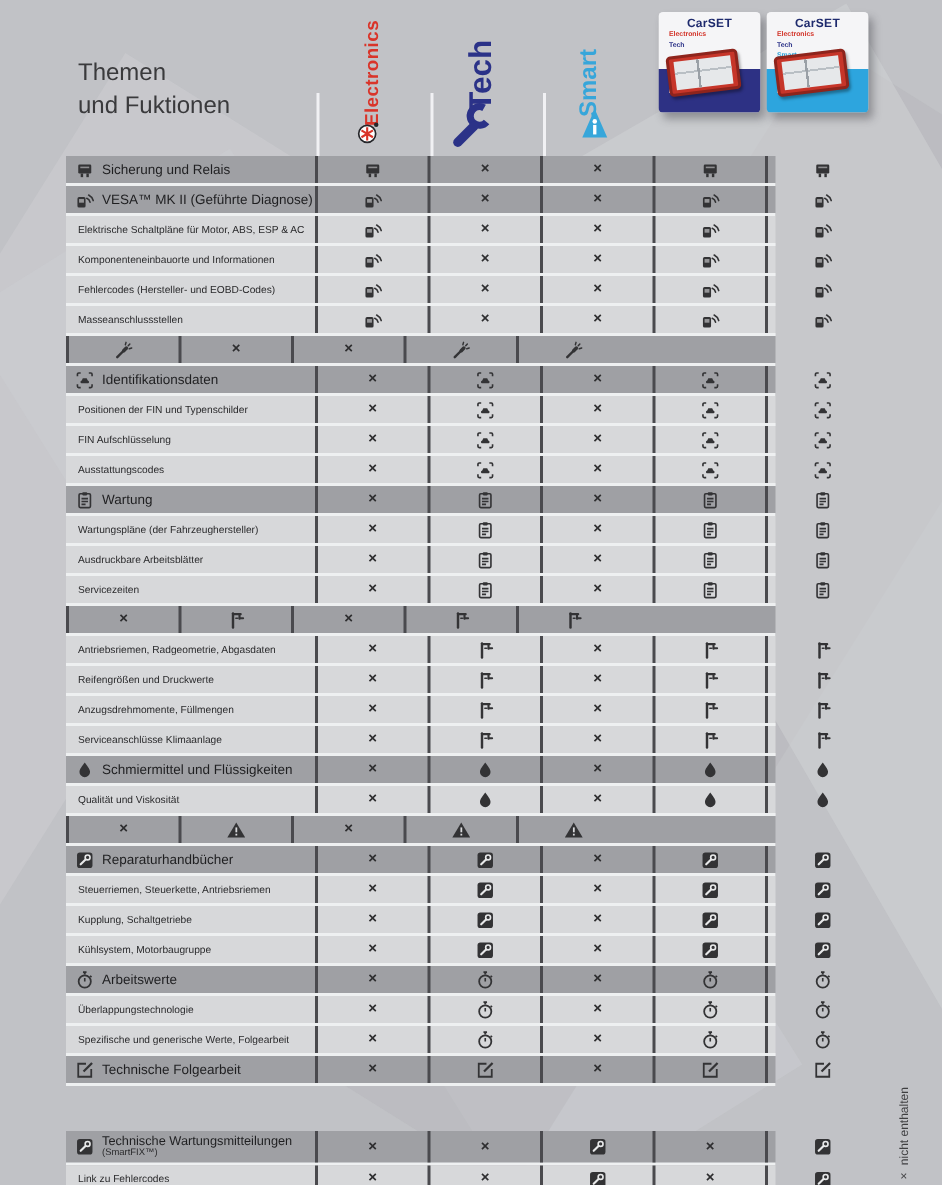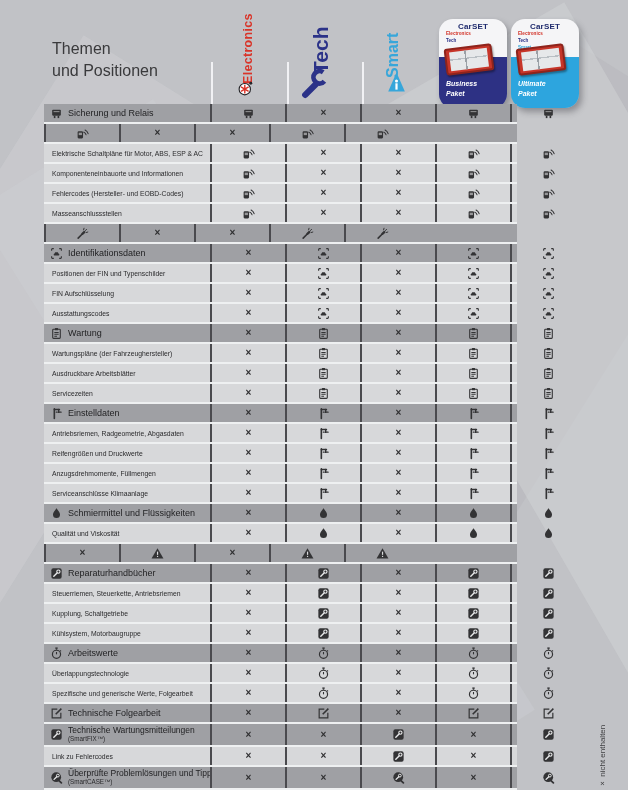--- a/index.html
+++ b/index.html
@@ -19,21 +19,21 @@
   #lbl-tech{left:309px;top:2px;height:72px;font-size:21px;color:#2b3288;}
   #lbl-smart{left:384px;top:10px;height:68px;font-size:16px;color:#37a6da;}
   .hlogo{position:absolute;z-index:2;}
   #ico-electronics{left:237px;top:80px;width:17px;height:17px;}
   #ico-tech{left:298px;top:67px;width:33px;height:33px;}
   #ico-smart{left:387px;top:71px;width:19px;height:23px;}
   .hlogo svg{width:100%;height:100%;display:block;}
 
   .hsep{position:absolute;top:62px;height:42px;width:2px;background:rgba(246,246,248,.9);z-index:1;}
 
-  .pbox{position:absolute;top:19px;width:68px;height:89px;border-radius:14px;overflow:hidden;
+  .pbox{position:absolute;top:8px;width:68px;height:67px;border-radius:3px;overflow:hidden;
         box-shadow:3px 4px 6px rgba(55,55,62,.4);z-index:2;}
   #box-business{left:439px;}
   #box-ultimate{left:511px;}
   .pbox-top{height:38px;background:#f5f5f7;}
   .brand{text-align:center;font-size:8px;font-weight:700;color:#1e2a6d;padding-top:3px;letter-spacing:.2px;}
   .lline{font-size:4.6px;font-weight:700;padding-left:7px;line-height:1.5;white-space:nowrap;}
   .l-electronics{color:#d23227}.l-tech{color:#2b3288}.l-smart{color:#2fa3d8}
   .pbox-bottom{position:absolute;top:38px;left:0;right:0;bottom:0;}
   #box-business .pbox-bottom{background:#2d3184;}
   #box-ultimate .pbox-bottom{background:#2da5de;}
@@ -41,21 +41,21 @@
        font-size:7px;line-height:1.4;z-index:3;}
   .tablet{position:absolute;left:6px;top:27px;width:48px;height:27px;background:#c63529;
           border:2px solid #8e241c;border-radius:3px;transform:rotate(-7deg);
           box-shadow:1px 2px 2px rgba(0,0,0,.35);z-index:4;box-sizing:border-box;}
   .tablet-screen{position:absolute;left:3px;top:2px;right:3px;bottom:2px;background:#e6e8ea;
           background-image:linear-gradient(90deg,transparent 40%,#9aa0a6 40%,#9aa0a6 44%,transparent 44%),
                            linear-gradient(0deg,transparent 55%,#b9bfc4 55%,#b9bfc4 62%,transparent 62%);}
 
   #rows{position:absolute;left:44px;top:104px;width:473px;z-index:2;}
   .row{display:flex;height:18px;border-bottom:2px solid #eef0f1;}
-  .row.tall{height:21px;}
+  .row.tall{height:21px;margin-top:30px;}
   .row.section{background:#9fa0a4;}
   .row.sub{background:#d7d8da;}
   .label-cell{flex:0 0 166px;display:flex;align-items:center;box-sizing:border-box;
               padding-left:6px;overflow:hidden;}
   .sub .label-cell{padding-left:8px;}
   .ltext{white-space:nowrap;color:#2a2a2c;}
   .section .ltext{font-size:9px;color:#1f1f21;}
   .sub .ltext{font-size:6.8px;}
   .tall .ltext{font-size:8.5px;line-height:1.1;}
   .lsub{font-size:6.3px;color:#2a2a2c;line-height:1.1;}
@@ -73,21 +73,21 @@
 <body>
 
 <div id="app">
   <div class="wm" id="wm1"></div>
   <div class="wm" id="wm2"></div>
   <div class="wm" id="wm3"></div>
   <div class="wm" id="wm4"></div>
 
   <div class="title">
     <div>Themen</div>
-    <div>und Positionen</div>
+    <div>und Fuktionen</div>
   </div>
 
   <div class="hsep" style="left:211px"></div>
   <div class="hsep" style="left:287px"></div>
   <div class="hsep" style="left:362px"></div>
 
   <div class="collabel" id="lbl-electronics">Electronics</div>
   <div class="collabel" id="lbl-tech">Tech</div>
   <div class="collabel" id="lbl-smart">Smart</div>
 
@@ -191,213 +191,225 @@
             <svg viewBox="0 0 24 24">
               <rect x="4" y="5" width="16" height="11" rx="1.5" fill="currentColor"></rect>
               <rect x="6.5" y="7.5" width="11" height="2" fill="#d8d9db" opacity=".55"></rect>
               <rect x="7" y="16" width="3" height="4.5" fill="currentColor"></rect>
               <rect x="14" y="16" width="3" height="4.5" fill="currentColor"></rect>
             </svg>
           </span>
         </div>
       </div>
       <div class="row section">
-        <div class="cell">
-          <span class="icn cell-icon">
+        <div class="label-cell">
+          <span class="icn sec-icon">
             <svg viewBox="0 0 24 24">
               <rect x="3" y="8" width="10" height="13" rx="2" fill="currentColor"></rect>
               <rect x="5" y="10.5" width="6" height="4.5" fill="#d8d9db" opacity=".6"></rect>
               <path d="M14.5 9.5a6.5 6.5 0 014 4.8M16.8 5.6a11 11 0 015.6 6.8" stroke="currentColor" stroke-width="2" fill="none" stroke-linecap="round"></path>
             </svg>
           </span>
-        </div>
-        <div class="cell">
-          <span class="xmark">×</span>
-        </div>
-        <div class="cell">
-          <span class="xmark">×</span>
+          <div>
+            <div class="ltext">VESA™ MK II  (Geführte Diagnose)</div>
+          </div>
         </div>
         <div class="cell">
           <span class="icn cell-icon">
             <svg viewBox="0 0 24 24">
               <rect x="3" y="8" width="10" height="13" rx="2" fill="currentColor"></rect>
               <rect x="5" y="10.5" width="6" height="4.5" fill="#d8d9db" opacity=".6"></rect>
               <path d="M14.5 9.5a6.5 6.5 0 014 4.8M16.8 5.6a11 11 0 015.6 6.8" stroke="currentColor" stroke-width="2" fill="none" stroke-linecap="round"></path>
             </svg>
           </span>
         </div>
         <div class="cell">
+          <span class="xmark">×</span>
+        </div>
+        <div class="cell">
+          <span class="xmark">×</span>
+        </div>
+        <div class="cell">
           <span class="icn cell-icon">
             <svg viewBox="0 0 24 24">
               <rect x="3" y="8" width="10" height="13" rx="2" fill="currentColor"></rect>
               <rect x="5" y="10.5" width="6" height="4.5" fill="#d8d9db" opacity=".6"></rect>
               <path d="M14.5 9.5a6.5 6.5 0 014 4.8M16.8 5.6a11 11 0 015.6 6.8" stroke="currentColor" stroke-width="2" fill="none" stroke-linecap="round"></path>
             </svg>
           </span>
         </div>
-      </div>
-      <div class="row sub">
-        <div class="label-cell">
-          <div>
-            <div class="ltext">Elektrische Schaltpläne für Motor, ABS, ESP &amp; AC</div>
-          </div>
-        </div>
         <div class="cell">
           <span class="icn cell-icon">
             <svg viewBox="0 0 24 24">
               <rect x="3" y="8" width="10" height="13" rx="2" fill="currentColor"></rect>
               <rect x="5" y="10.5" width="6" height="4.5" fill="#d8d9db" opacity=".6"></rect>
               <path d="M14.5 9.5a6.5 6.5 0 014 4.8M16.8 5.6a11 11 0 015.6 6.8" stroke="currentColor" stroke-width="2" fill="none" stroke-linecap="round"></path>
             </svg>
           </span>
         </div>
-        <div class="cell">
-          <span class="xmark">×</span>
-        </div>
-        <div class="cell">
-          <span class="xmark">×</span>
+      </div>
+      <div class="row sub">
+        <div class="label-cell">
+          <div>
+            <div class="ltext">Elektrische Schaltpläne für Motor, ABS, ESP &amp; AC</div>
+          </div>
         </div>
         <div class="cell">
           <span class="icn cell-icon">
             <svg viewBox="0 0 24 24">
               <rect x="3" y="8" width="10" height="13" rx="2" fill="currentColor"></rect>
               <rect x="5" y="10.5" width="6" height="4.5" fill="#d8d9db" opacity=".6"></rect>
               <path d="M14.5 9.5a6.5 6.5 0 014 4.8M16.8 5.6a11 11 0 015.6 6.8" stroke="currentColor" stroke-width="2" fill="none" stroke-linecap="round"></path>
             </svg>
           </span>
         </div>
         <div class="cell">
+          <span class="xmark">×</span>
+        </div>
+        <div class="cell">
+          <span class="xmark">×</span>
+        </div>
+        <div class="cell">
           <span class="icn cell-icon">
             <svg viewBox="0 0 24 24">
               <rect x="3" y="8" width="10" height="13" rx="2" fill="currentColor"></rect>
               <rect x="5" y="10.5" width="6" height="4.5" fill="#d8d9db" opacity=".6"></rect>
               <path d="M14.5 9.5a6.5 6.5 0 014 4.8M16.8 5.6a11 11 0 015.6 6.8" stroke="currentColor" stroke-width="2" fill="none" stroke-linecap="round"></path>
             </svg>
           </span>
         </div>
-      </div>
-      <div class="row sub">
-        <div class="label-cell">
-          <div>
-            <div class="ltext">Komponenteneinbauorte und Informationen</div>
-          </div>
-        </div>
         <div class="cell">
           <span class="icn cell-icon">
             <svg viewBox="0 0 24 24">
               <rect x="3" y="8" width="10" height="13" rx="2" fill="currentColor"></rect>
               <rect x="5" y="10.5" width="6" height="4.5" fill="#d8d9db" opacity=".6"></rect>
               <path d="M14.5 9.5a6.5 6.5 0 014 4.8M16.8 5.6a11 11 0 015.6 6.8" stroke="currentColor" stroke-width="2" fill="none" stroke-linecap="round"></path>
             </svg>
           </span>
         </div>
-        <div class="cell">
-          <span class="xmark">×</span>
-        </div>
-        <div class="cell">
-          <span class="xmark">×</span>
+      </div>
+      <div class="row sub">
+        <div class="label-cell">
+          <div>
+            <div class="ltext">Komponenteneinbauorte und Informationen</div>
+          </div>
         </div>
         <div class="cell">
           <span class="icn cell-icon">
             <svg viewBox="0 0 24 24">
               <rect x="3" y="8" width="10" height="13" rx="2" fill="currentColor"></rect>
               <rect x="5" y="10.5" width="6" height="4.5" fill="#d8d9db" opacity=".6"></rect>
               <path d="M14.5 9.5a6.5 6.5 0 014 4.8M16.8 5.6a11 11 0 015.6 6.8" stroke="currentColor" stroke-width="2" fill="none" stroke-linecap="round"></path>
             </svg>
           </span>
         </div>
         <div class="cell">
+          <span class="xmark">×</span>
+        </div>
+        <div class="cell">
+          <span class="xmark">×</span>
+        </div>
+        <div class="cell">
           <span class="icn cell-icon">
             <svg viewBox="0 0 24 24">
               <rect x="3" y="8" width="10" height="13" rx="2" fill="currentColor"></rect>
               <rect x="5" y="10.5" width="6" height="4.5" fill="#d8d9db" opacity=".6"></rect>
               <path d="M14.5 9.5a6.5 6.5 0 014 4.8M16.8 5.6a11 11 0 015.6 6.8" stroke="currentColor" stroke-width="2" fill="none" stroke-linecap="round"></path>
             </svg>
           </span>
         </div>
-      </div>
-      <div class="row sub">
-        <div class="label-cell">
-          <div>
-            <div class="ltext">Fehlercodes (Hersteller- und EOBD-Codes)</div>
-          </div>
-        </div>
         <div class="cell">
           <span class="icn cell-icon">
             <svg viewBox="0 0 24 24">
               <rect x="3" y="8" width="10" height="13" rx="2" fill="currentColor"></rect>
               <rect x="5" y="10.5" width="6" height="4.5" fill="#d8d9db" opacity=".6"></rect>
               <path d="M14.5 9.5a6.5 6.5 0 014 4.8M16.8 5.6a11 11 0 015.6 6.8" stroke="currentColor" stroke-width="2" fill="none" stroke-linecap="round"></path>
             </svg>
           </span>
         </div>
-        <div class="cell">
-          <span class="xmark">×</span>
-        </div>
-        <div class="cell">
-          <span class="xmark">×</span>
+      </div>
+      <div class="row sub">
+        <div class="label-cell">
+          <div>
+            <div class="ltext">Fehlercodes (Hersteller- und EOBD-Codes)</div>
+          </div>
         </div>
         <div class="cell">
           <span class="icn cell-icon">
             <svg viewBox="0 0 24 24">
               <rect x="3" y="8" width="10" height="13" rx="2" fill="currentColor"></rect>
               <rect x="5" y="10.5" width="6" height="4.5" fill="#d8d9db" opacity=".6"></rect>
               <path d="M14.5 9.5a6.5 6.5 0 014 4.8M16.8 5.6a11 11 0 015.6 6.8" stroke="currentColor" stroke-width="2" fill="none" stroke-linecap="round"></path>
             </svg>
           </span>
         </div>
         <div class="cell">
+          <span class="xmark">×</span>
+        </div>
+        <div class="cell">
+          <span class="xmark">×</span>
+        </div>
+        <div class="cell">
           <span class="icn cell-icon">
             <svg viewBox="0 0 24 24">
               <rect x="3" y="8" width="10" height="13" rx="2" fill="currentColor"></rect>
               <rect x="5" y="10.5" width="6" height="4.5" fill="#d8d9db" opacity=".6"></rect>
               <path d="M14.5 9.5a6.5 6.5 0 014 4.8M16.8 5.6a11 11 0 015.6 6.8" stroke="currentColor" stroke-width="2" fill="none" stroke-linecap="round"></path>
             </svg>
           </span>
         </div>
-      </div>
-      <div class="row sub">
-        <div class="label-cell">
-          <div>
-            <div class="ltext">Masseanschlussstellen</div>
-          </div>
-        </div>
         <div class="cell">
           <span class="icn cell-icon">
             <svg viewBox="0 0 24 24">
               <rect x="3" y="8" width="10" height="13" rx="2" fill="currentColor"></rect>
               <rect x="5" y="10.5" width="6" height="4.5" fill="#d8d9db" opacity=".6"></rect>
               <path d="M14.5 9.5a6.5 6.5 0 014 4.8M16.8 5.6a11 11 0 015.6 6.8" stroke="currentColor" stroke-width="2" fill="none" stroke-linecap="round"></path>
             </svg>
           </span>
         </div>
-        <div class="cell">
-          <span class="xmark">×</span>
-        </div>
-        <div class="cell">
-          <span class="xmark">×</span>
+      </div>
+      <div class="row sub">
+        <div class="label-cell">
+          <div>
+            <div class="ltext">Masseanschlussstellen</div>
+          </div>
         </div>
         <div class="cell">
           <span class="icn cell-icon">
             <svg viewBox="0 0 24 24">
               <rect x="3" y="8" width="10" height="13" rx="2" fill="currentColor"></rect>
               <rect x="5" y="10.5" width="6" height="4.5" fill="#d8d9db" opacity=".6"></rect>
               <path d="M14.5 9.5a6.5 6.5 0 014 4.8M16.8 5.6a11 11 0 015.6 6.8" stroke="currentColor" stroke-width="2" fill="none" stroke-linecap="round"></path>
             </svg>
           </span>
         </div>
         <div class="cell">
+          <span class="xmark">×</span>
+        </div>
+        <div class="cell">
+          <span class="xmark">×</span>
+        </div>
+        <div class="cell">
           <span class="icn cell-icon">
             <svg viewBox="0 0 24 24">
               <rect x="3" y="8" width="10" height="13" rx="2" fill="currentColor"></rect>
               <rect x="5" y="10.5" width="6" height="4.5" fill="#d8d9db" opacity=".6"></rect>
               <path d="M14.5 9.5a6.5 6.5 0 014 4.8M16.8 5.6a11 11 0 015.6 6.8" stroke="currentColor" stroke-width="2" fill="none" stroke-linecap="round"></path>
             </svg>
           </span>
         </div>
+        <div class="cell">
+          <span class="icn cell-icon">
+            <svg viewBox="0 0 24 24">
+              <rect x="3" y="8" width="10" height="13" rx="2" fill="currentColor"></rect>
+              <rect x="5" y="10.5" width="6" height="4.5" fill="#d8d9db" opacity=".6"></rect>
+              <path d="M14.5 9.5a6.5 6.5 0 014 4.8M16.8 5.6a11 11 0 015.6 6.8" stroke="currentColor" stroke-width="2" fill="none" stroke-linecap="round"></path>
+            </svg>
+          </span>
+        </div>
       </div>
       <div class="row section">
         <div class="cell">
           <span class="icn cell-icon">
             <svg viewBox="0 0 24 24">
               <path d="M4 20.5L12.5 12" stroke="currentColor" stroke-width="3" stroke-linecap="round"></path>
               <path d="M12 12.5l3.2-3.2" stroke="currentColor" stroke-width="4.4" stroke-linecap="round"></path>
               <path d="M17.5 6.5l2-2.2M18.8 10.2l3-.9M14 5.3l.8-3" stroke="currentColor" stroke-width="1.8" stroke-linecap="round"></path>
             </svg>
           </span>
@@ -755,34 +767,20 @@
           <span class="icn cell-icon">
             <svg viewBox="0 0 24 24" fill="none" stroke="currentColor" stroke-width="2">
               <rect x="5" y="4" width="14" height="17" rx="1.5"></rect>
               <rect x="9" y="2" width="6" height="4" rx="1" fill="currentColor" stroke="none"></rect>
               <path d="M8 10h8M8 13.5h8M8 17h5"></path>
             </svg>
           </span>
         </div>
       </div>
       <div class="row section">
-        <div class="label-cell">
-          <span class="icn sec-icon">
-            <svg viewBox="0 0 24 24" fill="none" stroke="currentColor" stroke-linecap="round">
-              <path d="M8 3.5v17.5" stroke-width="3"></path>
-              <path d="M8 4.5h9.5" stroke-width="2.6"></path>
-              <path d="M16 4.5v5.5" stroke-width="2.6"></path>
-              <path d="M16 9.5h4.5" stroke-width="2.4"></path>
-              <path d="M11.5 9.5h2" stroke-width="2"></path>
-            </svg>
-          </span>
-          <div>
-            <div class="ltext">Einstelldaten</div>
-          </div>
-        </div>
         <div class="cell">
           <span class="xmark">×</span>
         </div>
         <div class="cell">
           <span class="icn cell-icon">
             <svg viewBox="0 0 24 24" fill="none" stroke="currentColor" stroke-linecap="round">
               <path d="M8 3.5v17.5" stroke-width="3"></path>
               <path d="M8 4.5h9.5" stroke-width="2.6"></path>
               <path d="M16 4.5v5.5" stroke-width="2.6"></path>
               <path d="M16 9.5h4.5" stroke-width="2.4"></path>

